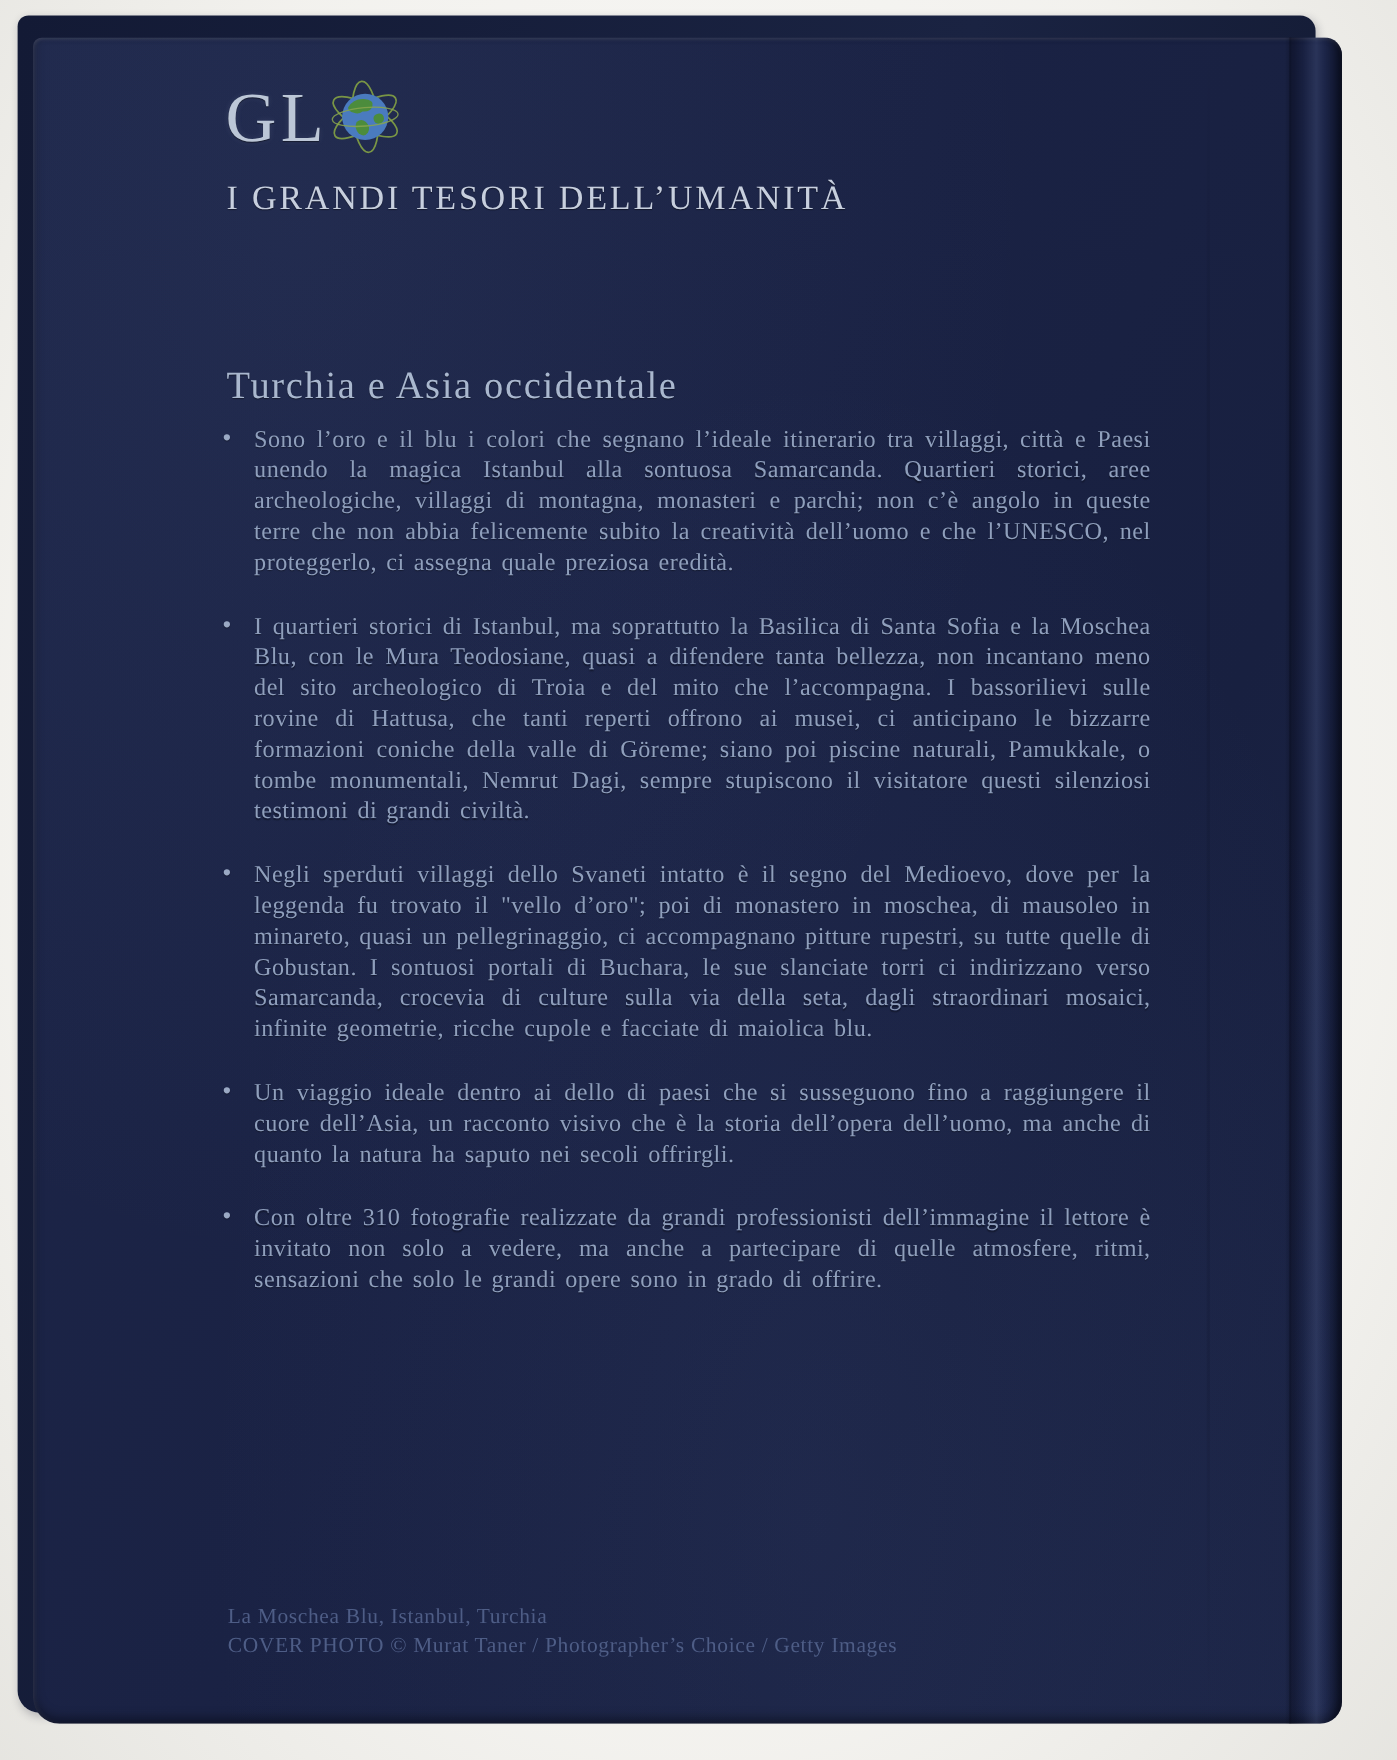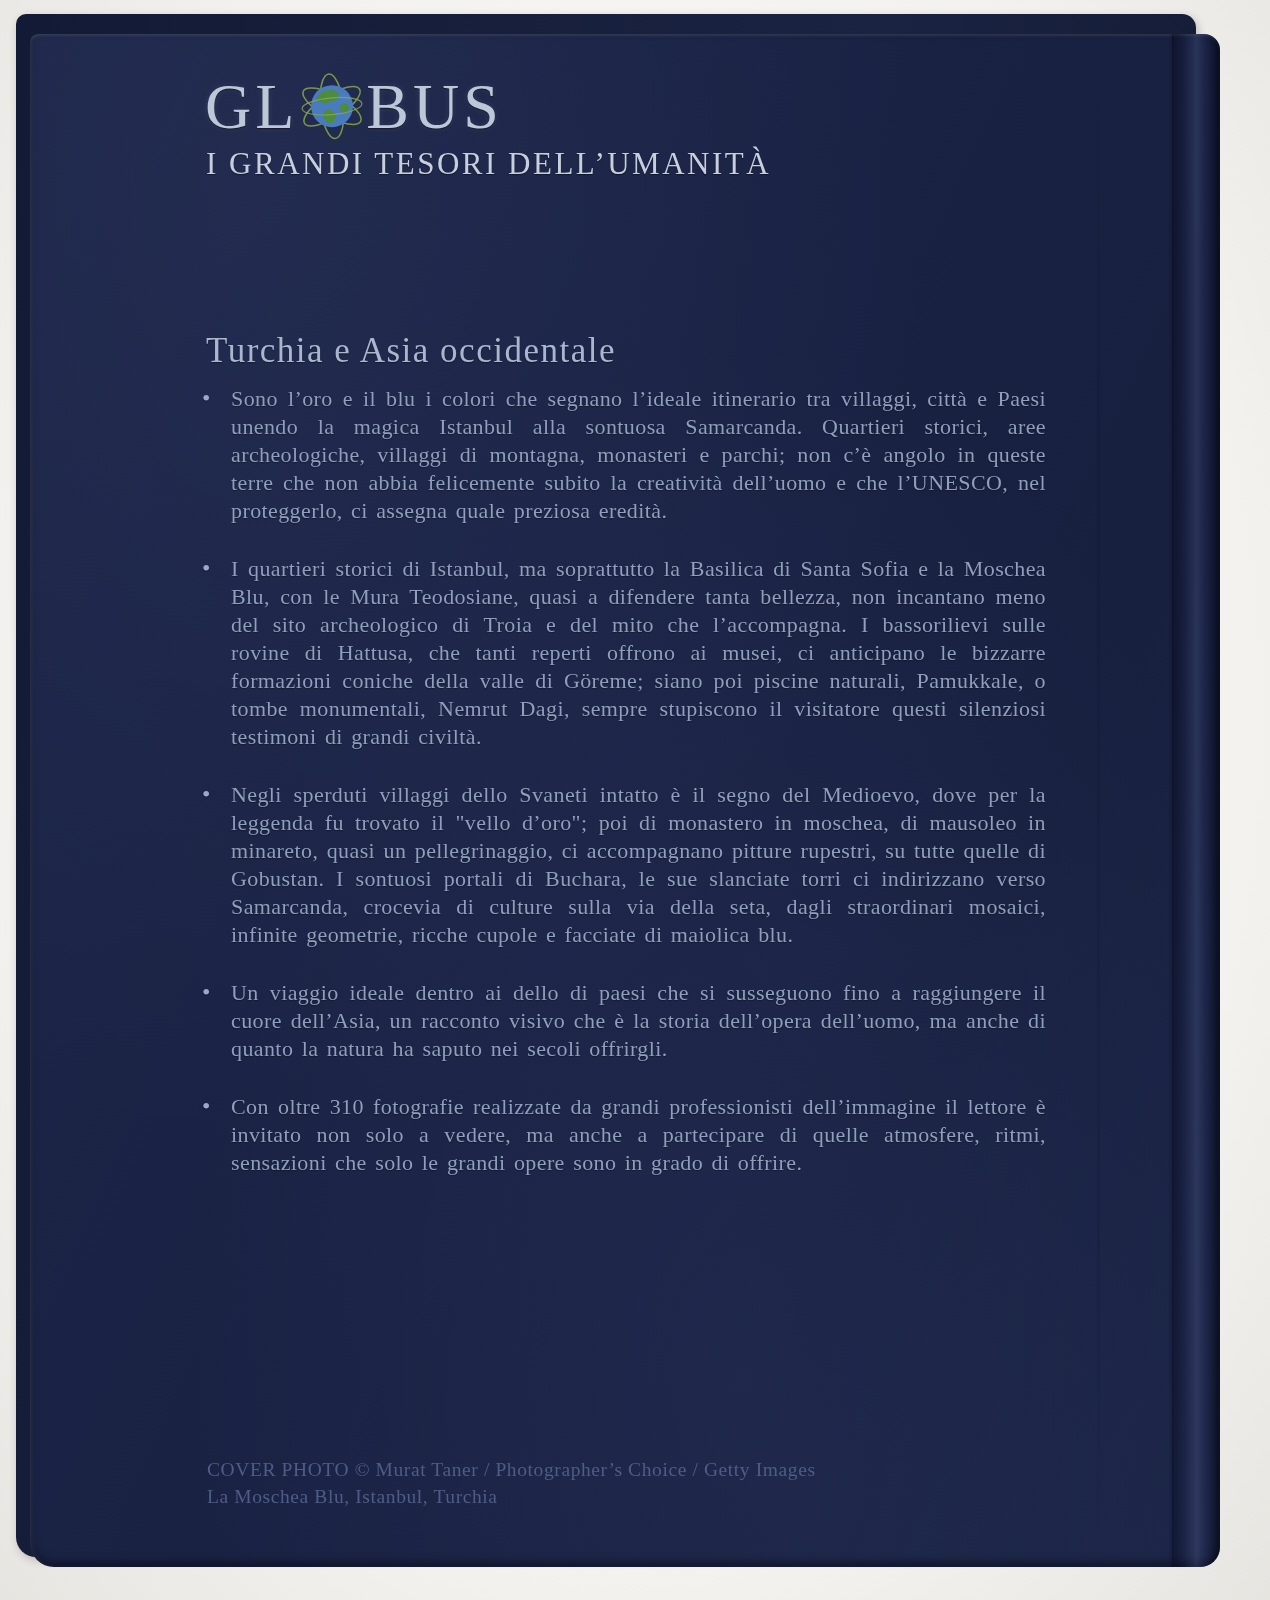--- a/index.html
+++ b/index.html
@@ -79,21 +79,21 @@
     height: 78px;
   }
   .globe {
     display: inline-flex;
     width: 72px; height: 72px;
     margin: -4px -2px 0 -2px;
   }
   .globe svg { width: 100%; height: 100%; }
   .tagline {
     position: absolute;
-    left: 176px; top: 112px;
+    left: 176px; top: 128px;
     font-size: 31px;
     letter-spacing: 2.5px;
     color: #c7cfde;
     text-shadow: 0 1px 1px rgba(0,0,0,0.45);
     text-align: center;
   }
   .section-title {
     position: absolute;
     left: 176px; top: 297px;
     font-size: 35px;
@@ -158,21 +158,20 @@
           </g>
           <circle cx="60" cy="62" r="35" fill="#4a7bbf"></circle>
           <path fill="#4c8c3c" d="M34 48 q8 -14 24 -13 q16 1 13 11 q-3 9 -15 8 q-6 5 -13 2 q-9 -2 -9 -8 z"></path>
           <path fill="#4c8c3c" d="M47 70 q7 -6 14 0 q8 7 3 16 q-6 8 -14 1 q-7 -8 -3 -17 z"></path>
           <path fill="#4c8c3c" d="M77 58 q8 -3 11 4 q2 7 -5 10 q-8 2 -10 -5 q-2 -6 4 -9 z"></path>
           <g stroke="#8aa64e" stroke-width="2" fill="none" opacity="0.85">
             <ellipse cx="60" cy="62" rx="50" ry="14" transform="rotate(-5 60 62)"></ellipse>
           </g>
         </svg>
       </span>
-      <span>BUS</span>
     </div>
 
     <div class="tagline">I GRANDI TESORI DELL’UMANITÀ</div>
 
     <h2 class="section-title">Turchia e Asia occidentale</h2>
 
     <ul class="paragraphs">
       <li class="para">
         <span class="bullet">•</span>
         <span>Sono l’oro e il blu i colori che segnano l’ideale itinerario tra villaggi, città e Paesi unendo la magica Istanbul alla sontuosa Samarcanda. Quartieri storici, aree archeologiche, villaggi di montagna, monasteri e parchi; non c’è angolo in queste terre che non abbia felicemente subito la creatività dell’uomo e che l’UNESCO, nel proteggerlo, ci assegna quale preziosa eredità.</span>
@@ -189,17 +188,17 @@
         <span class="bullet">•</span>
         <span>Un viaggio ideale dentro ai dello di paesi che si susseguono fino a raggiungere il cuore dell’Asia, un racconto visivo che è la storia dell’opera dell’uomo, ma anche di quanto la natura ha saputo nei secoli offrirgli.</span>
       </li>
       <li class="para">
         <span class="bullet">•</span>
         <span>Con oltre 310 fotografie realizzate da grandi professionisti dell’immagine il lettore è invitato non solo a vedere, ma anche a partecipare di quelle atmosfere, ritmi, sensazioni che solo le grandi opere sono in grado di offrire.</span>
       </li>
     </ul>
 
     <div class="credits">
+      <div>La Moschea Blu, Istanbul, Turchia</div>
       <div>COVER PHOTO © Murat Taner / Photographer’s Choice / Getty Images</div>
-      <div>La Moschea Blu, Istanbul, Turchia</div>
     </div>
   </div>
 </div>
 
 </body></html>

